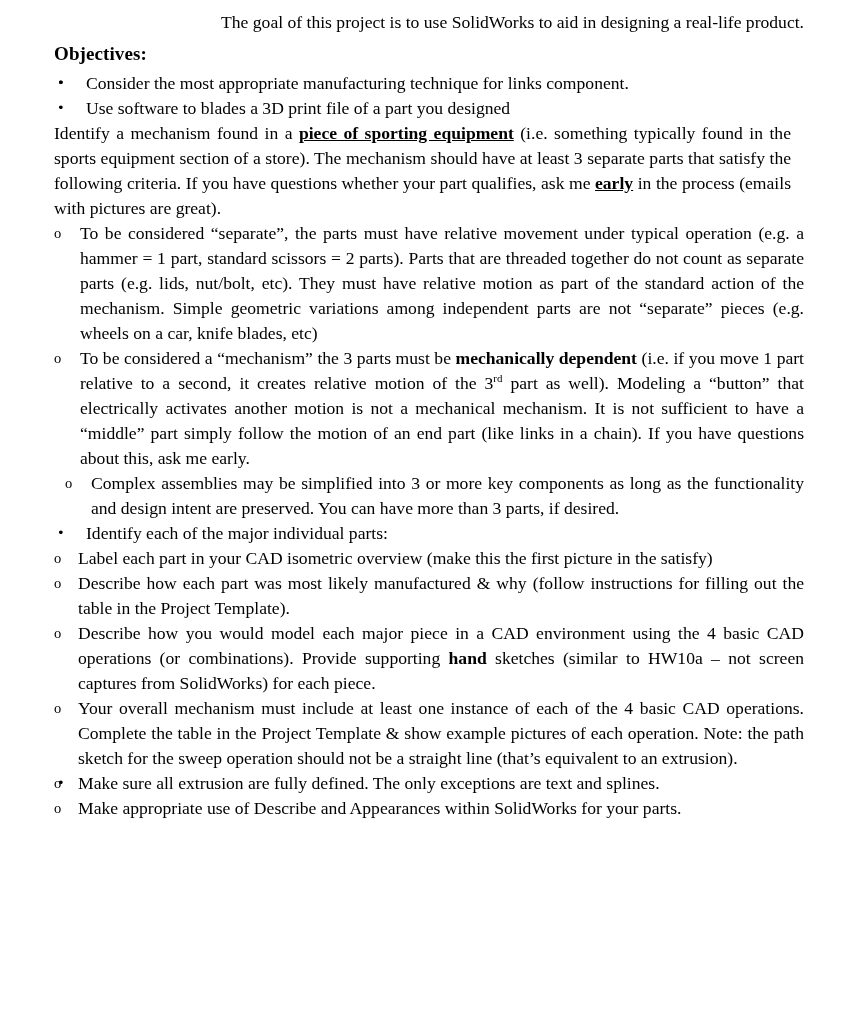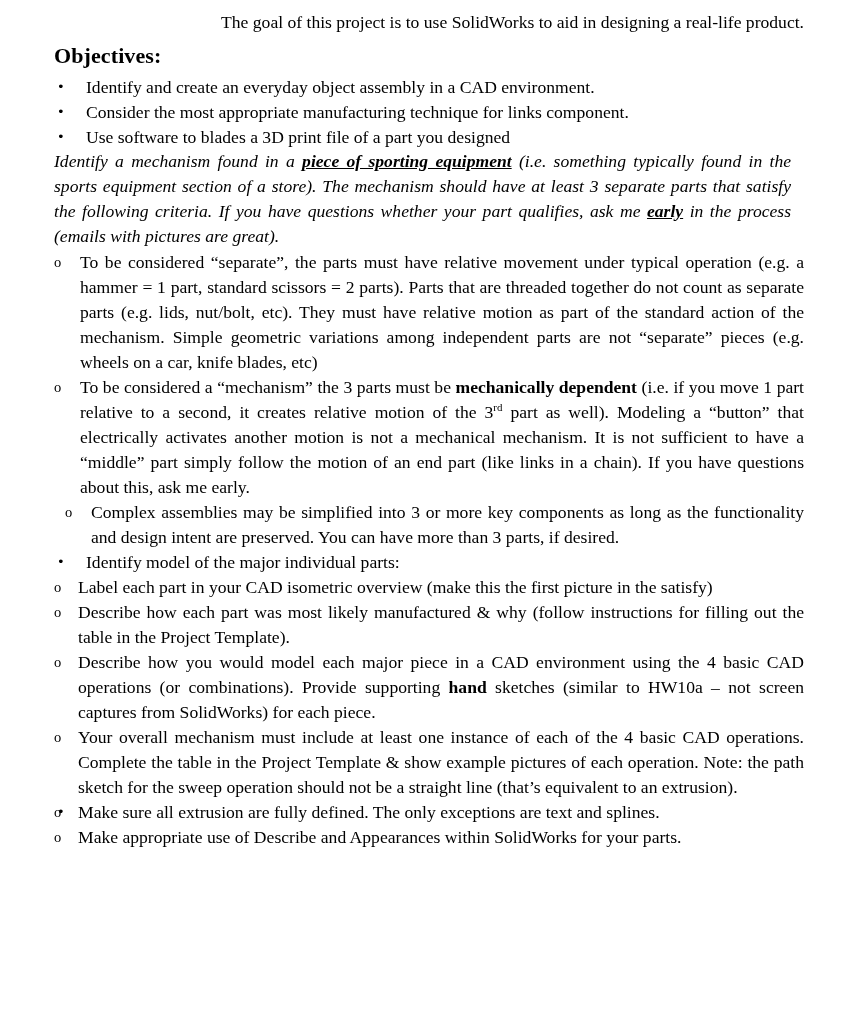--- a/index.html
+++ b/index.html
@@ -22,32 +22,31 @@
     height: 1027px;
     box-sizing: border-box;
     padding: 6px 58px 0 54px;
   }
   .intro {
     margin: 0 0 2px 0;
     padding-top: 4px;
     text-align: right;
   }
   h2.heading {
-    font-size: 22px;
+    font-size: 19px;
     font-weight: bold;
     margin: 7px 0 4px 0;
     line-height: 1.3;
     letter-spacing: .1px;
   }
   .spec-para {
     margin: 0 12px 1px 0;
     text-align: justify;
     text-justify: inter-word;
     padding-right: 1px;
-    font-style: italic;
   }
   ul.lvl1 {
     list-style: none;
     margin: 0;
     padding: 0;
   }
   li.b1 {
     position: relative;
     padding-left: 29px;
     margin: 0 0 0 3px;
@@ -108,36 +107,36 @@
 </head>
 <body>
 
 <div class="page">
 
   <p class="intro" id="intro-p">The goal of this project is to use SolidWorks to aid in designing a real-life product.</p>
 
   <h2 class="heading" id="obj-heading">Objectives:</h2>
 
   <ul class="lvl1" id="obj-list">
-      <li class="b1"><span class="marker">•</span><span>Identify and create an everyday object assembly in a CAD environment.</span></li>
+      <li class="b1"><span class="marker">•</span></li>
       <li class="b1"><span class="marker">•</span><span>Consider the most appropriate manufacturing technique for links component.</span></li>
       <li class="b1"><span class="marker">•</span><span>Use software to blades a 3D print file of a part you designed</span></li>
     </ul>
 
 
   <p class="spec-para" id="spec-para"><span>Identify a mechanism found in a </span><span class="bu">piece of sporting equipment</span><span> (i.e. something typically found in the sports equipment section of a store).  The mechanism should have at least 3 separate parts that satisfy the following criteria.  If you have questions whether your part qualifies, ask me </span><span class="bu">early</span><span> in the process (emails with pictures are great).</span></p>
 
   <ul class="lvl2 deep" id="criteria-list">
       <li class="b2"><span class="marker">o</span><span>To be considered “separate”, the parts must have relative movement under typical operation (e.g. a hammer = 1 part, standard scissors = 2 parts).  Parts that are threaded together do not count as separate parts (e.g. lids, nut/bolt, etc). They must have relative motion as part of the standard action of the mechanism. Simple geometric variations among independent parts are not “separate” pieces (e.g. wheels on a car, knife blades, etc)</span></li>
       <li class="b2"><span class="marker">o</span><span><span>To be considered a “mechanism” the 3 parts must be </span><span style="font-weight: bold;">mechanically dependent</span><span> (i.e. if you move 1 part relative to a second, it creates relative motion of the 3</span><sup>rd</sup><span> part as well). Modeling a “button” that electrically activates another motion is not a mechanical mechanism. It is not sufficient to have a “middle” part simply follow the motion of an end part (like links in a chain).  If you have questions about this, </span><span class="u">ask me early</span><span>.</span></span></li>
       <li class="b2 deep2"><span class="marker">o</span><span>Complex assemblies may be simplified into 3 or more key components as long as the functionality and design intent are preserved. You can have more than 3 parts, if desired.</span></li>
     </ul>
 
   <ul class="lvl1" id="groups-list">
-      <li class="b1"><span class="marker">•</span><span>Identify model of the major individual parts:</span></li>
+      <li class="b1"><span class="marker">•</span><span>Identify each of the major individual parts:</span></li>
       <ul class="lvl2 mid">
         <li class="b2 last-lvl"><span class="marker">o</span><span>Label each part in your CAD isometric overview (make this the first picture in the satisfy)</span></li>
         <li class="b2 last-lvl"><span class="marker">o</span><span>Describe how each part was most likely manufactured &amp; why (follow instructions for filling out the table in the Project Template).</span></li>
         <li class="b2 last-lvl"><span class="marker">o</span><span><span>Describe how you would model each major piece in a CAD environment using the 4 basic CAD operations (or combinations).  </span><span class="u"><span>Provide supporting </span><span style="font-weight: bold;">hand</span><span> sketches</span></span><span> (similar to HW10a – </span><span class="u">not</span><span> screen captures from SolidWorks) for each piece.</span></span></li>
         <li class="b2 last-lvl"><span class="marker">o</span><span>Your overall mechanism must include at least one instance of each of the 4 basic CAD operations.  Complete the table in the Project Template &amp; show example pictures of each operation. Note: the path sketch for the sweep operation should not be a straight line (that’s equivalent to an extrusion).</span></li>
       </ul>
       <li class="b1"><span class="marker">•</span></li>
       <ul class="lvl2 mid-plus">
         <li class="b2 last-lvl"><span class="marker">o</span><span><span>Make sure all extrusion are </span><span class="u">fully defined</span><span>. The only exceptions are text and splines.</span></span></li>
         <li class="b2 last-lvl"><span class="marker">o</span><span>Make appropriate use of Describe and Appearances within SolidWorks for your parts.</span></li>

